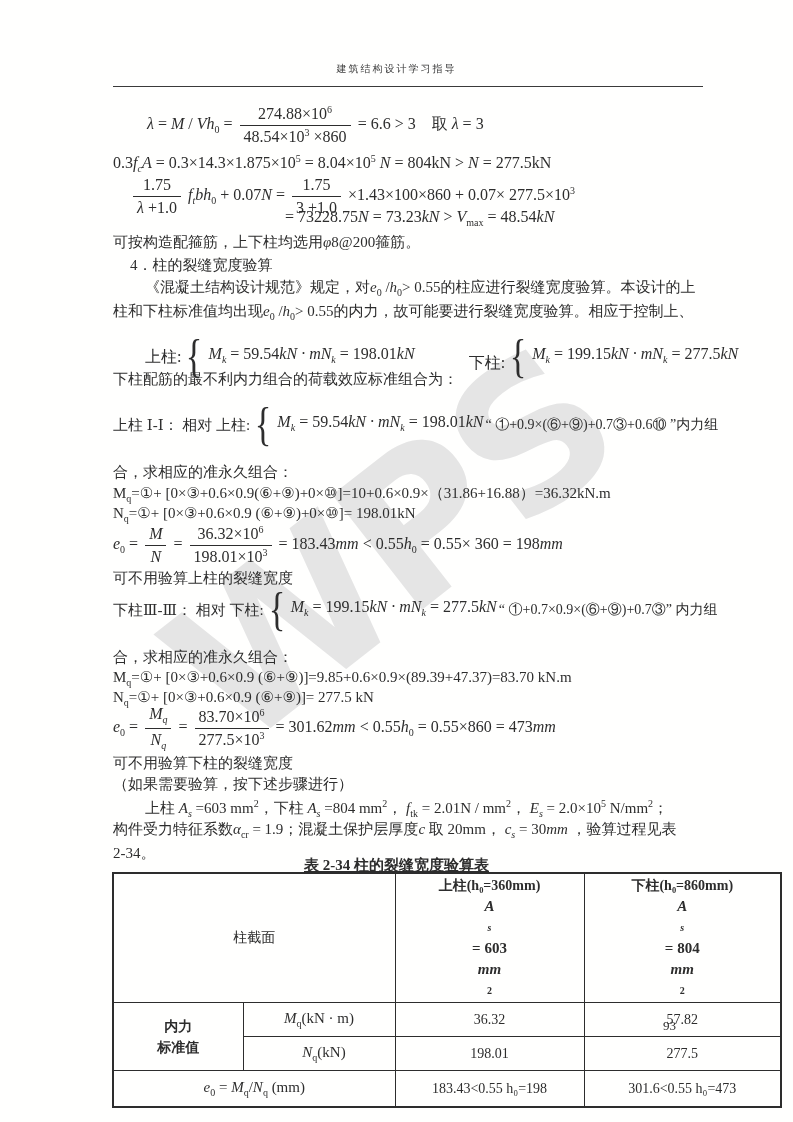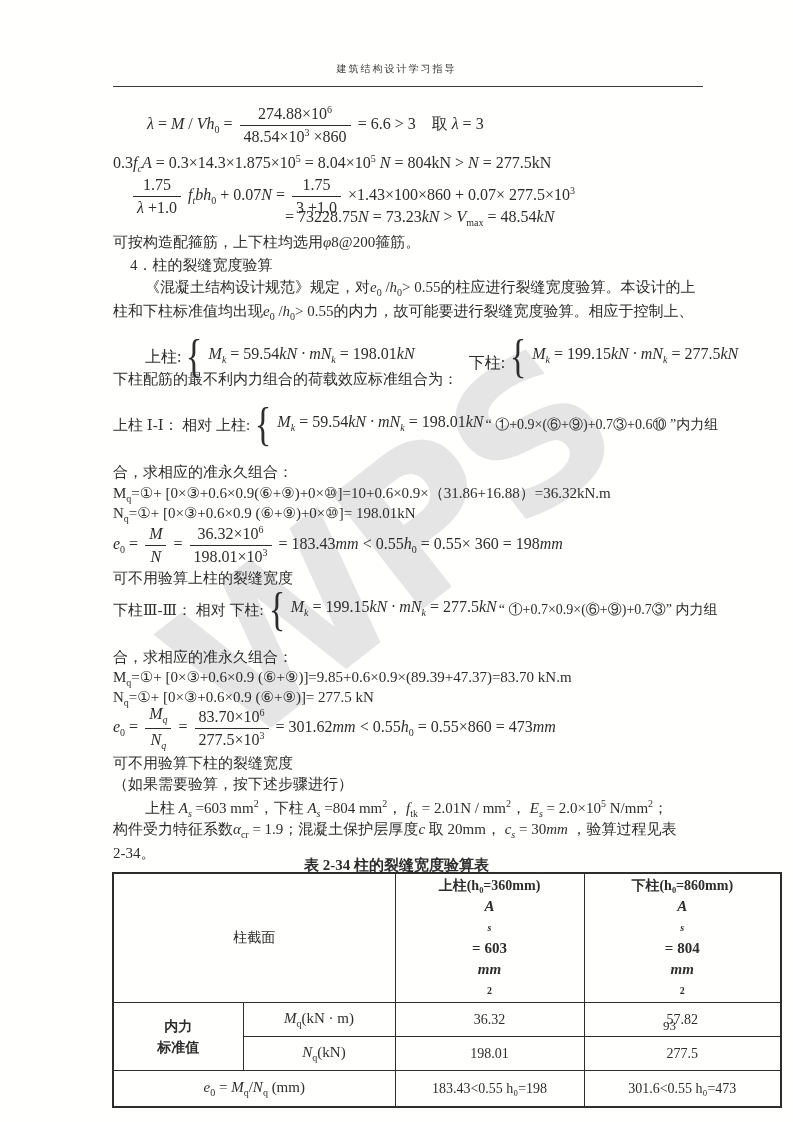--- a/index.html
+++ b/index.html
@@ -33,21 +33,21 @@
   .frac{display:inline-block;vertical-align:middle;text-align:center;margin:0 3px;line-height:1.25;}
   .frac .num{display:block;border-bottom:1px solid #2d2d2d;padding:0 4px 1px 4px;}
   .frac .den{display:block;padding:1px 4px 0 4px;}
   
   .sys{display:inline-flex;align-items:center;vertical-align:middle;margin:0 2px;}
   .sys .brace{font-size:46px;font-weight:300;line-height:0.9;margin-right:3px;transform:scaleX(.75);}
   .sys .rows{display:flex;flex-direction:row;}
   .sys .row{display:block;line-height:23px;font-size:16px;white-space:nowrap;}
   .quote{font-size:14px;}
   
-  .tbl-title{position:absolute;top:856px;left:0;width:100%;text-align:center;font-weight:bold;font-size:15px;}
+  .tbl-title{position:absolute;top:856px;left:0;width:100%;text-align:center;font-weight:bold;font-size:15px;text-decoration:underline;}
   table.crack{
     position:absolute;top:872px;left:112px;width:668px;border-collapse:collapse;
     font-size:14px;text-align:center;color:#2d2d2d;table-layout:fixed;
   }
   table.crack td{border:1px solid #2d2d2d;padding:1px 2px;}
   table.crack{border:2px solid #2d2d2d;}
   td.thick-bottom{border-bottom:2px solid #2d2d2d;}
   td.thick-top{border-top:2px solid #2d2d2d;}
   .cell-2line span{display:block;line-height:21px;font-weight:bold;}
   .hmath{font-size:15px;}

